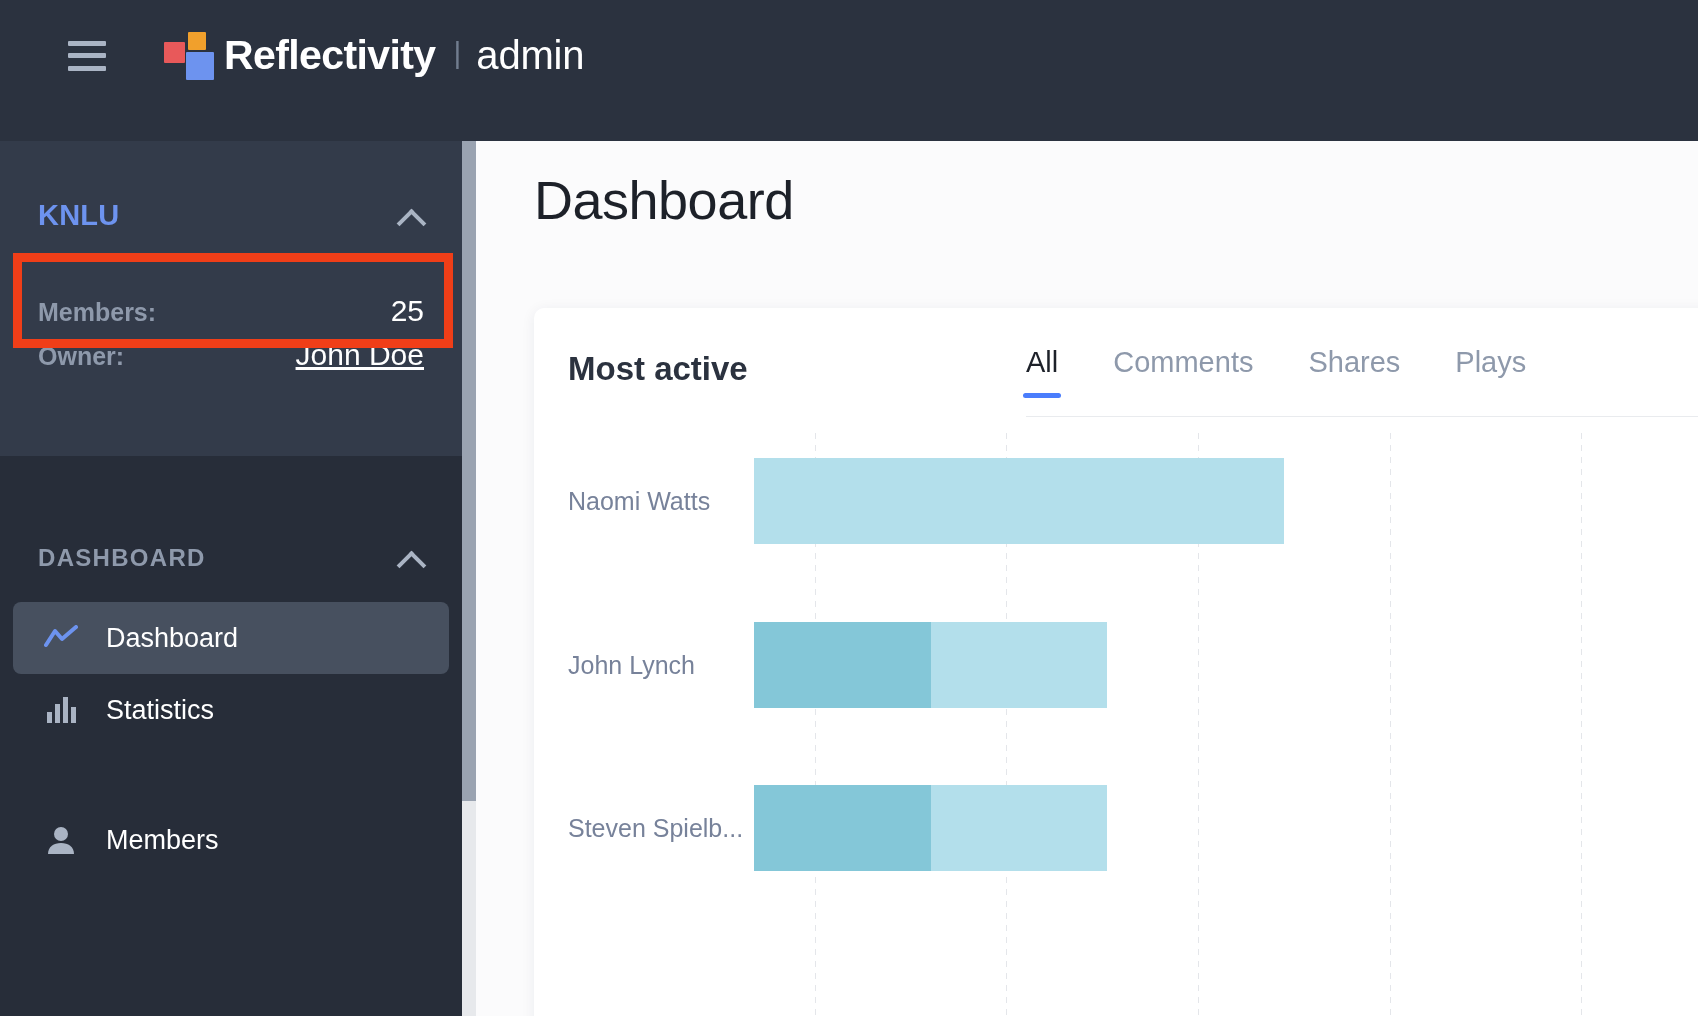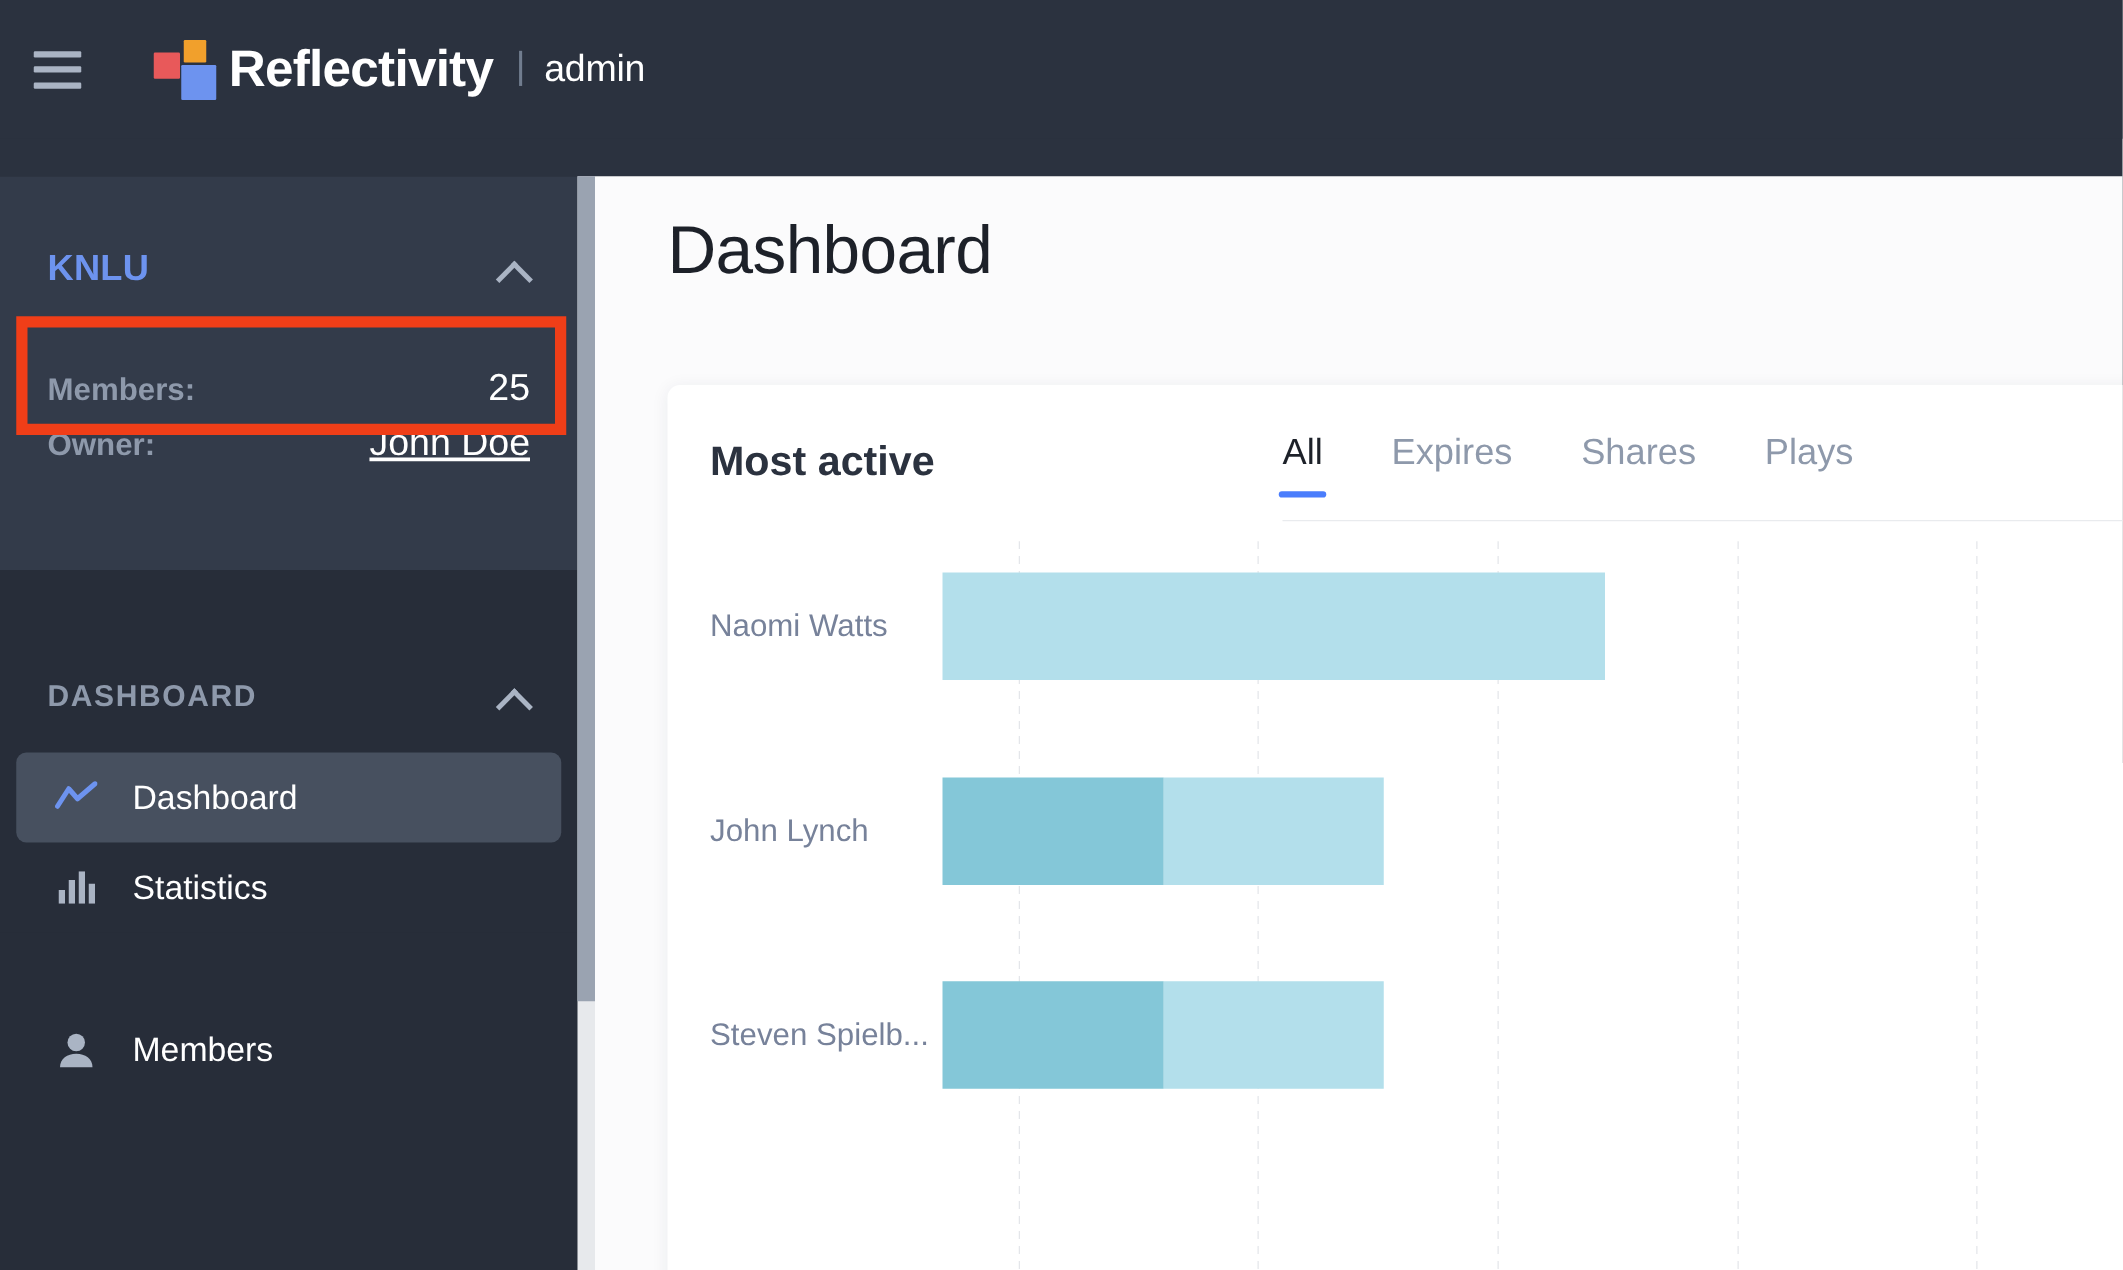--- a/index.html
+++ b/index.html
@@ -24,21 +24,21 @@
 
   
   .topbar {
     position: absolute;
     left: 0; top: 0;
     width: 1698px;
     height: 111px;
     background: #2b323f;
     display: flex;
     align-items: center;
-    padding-left: 27px;
+    padding-left: 68px;
     box-sizing: border-box;
   }
   .hamburger {
     width: 38px;
     height: 30px;
     display: flex;
     flex-direction: column;
     justify-content: space-between;
     cursor: pointer;
     margin-right: 58px;
@@ -76,21 +76,21 @@
   .brand-sep {
     color: #717d8f;
     font-size: 30px;
     font-weight: 300;
     margin: 0 15px 0 18px;
     position: relative;
     top: -3px;
   }
   .brand-sub {
     color: #ffffff;
-    font-size: 30px;
+    font-size: 40px;
     font-weight: 400;
     letter-spacing: -0.2px;
   }
 
   
   .sidebar {
     position: absolute;
     left: 0; top: 141px;
     width: 462px;
     height: 875px;
@@ -422,21 +422,21 @@
   </div>
 
   <div class="main">
     <div class="page-title">Dashboard</div>
 
     <div class="card">
       <div class="card-head">
         <div class="card-title">Most active</div>
         <div class="tabs">
           <div class="tab active">All</div>
-          <div class="tab">Expires</div>
+          <div class="tab">Comments</div>
           <div class="tab">Shares</div>
           <div class="tab">Plays</div>
         </div>
       </div>
 
       <div class="chart">
         <div class="grid" id="gridlines">
             <div class="gridline" style="left: 281px;"></div>
             <div class="gridline" style="left: 472px;"></div>
             <div class="gridline" style="left: 664px;"></div>

